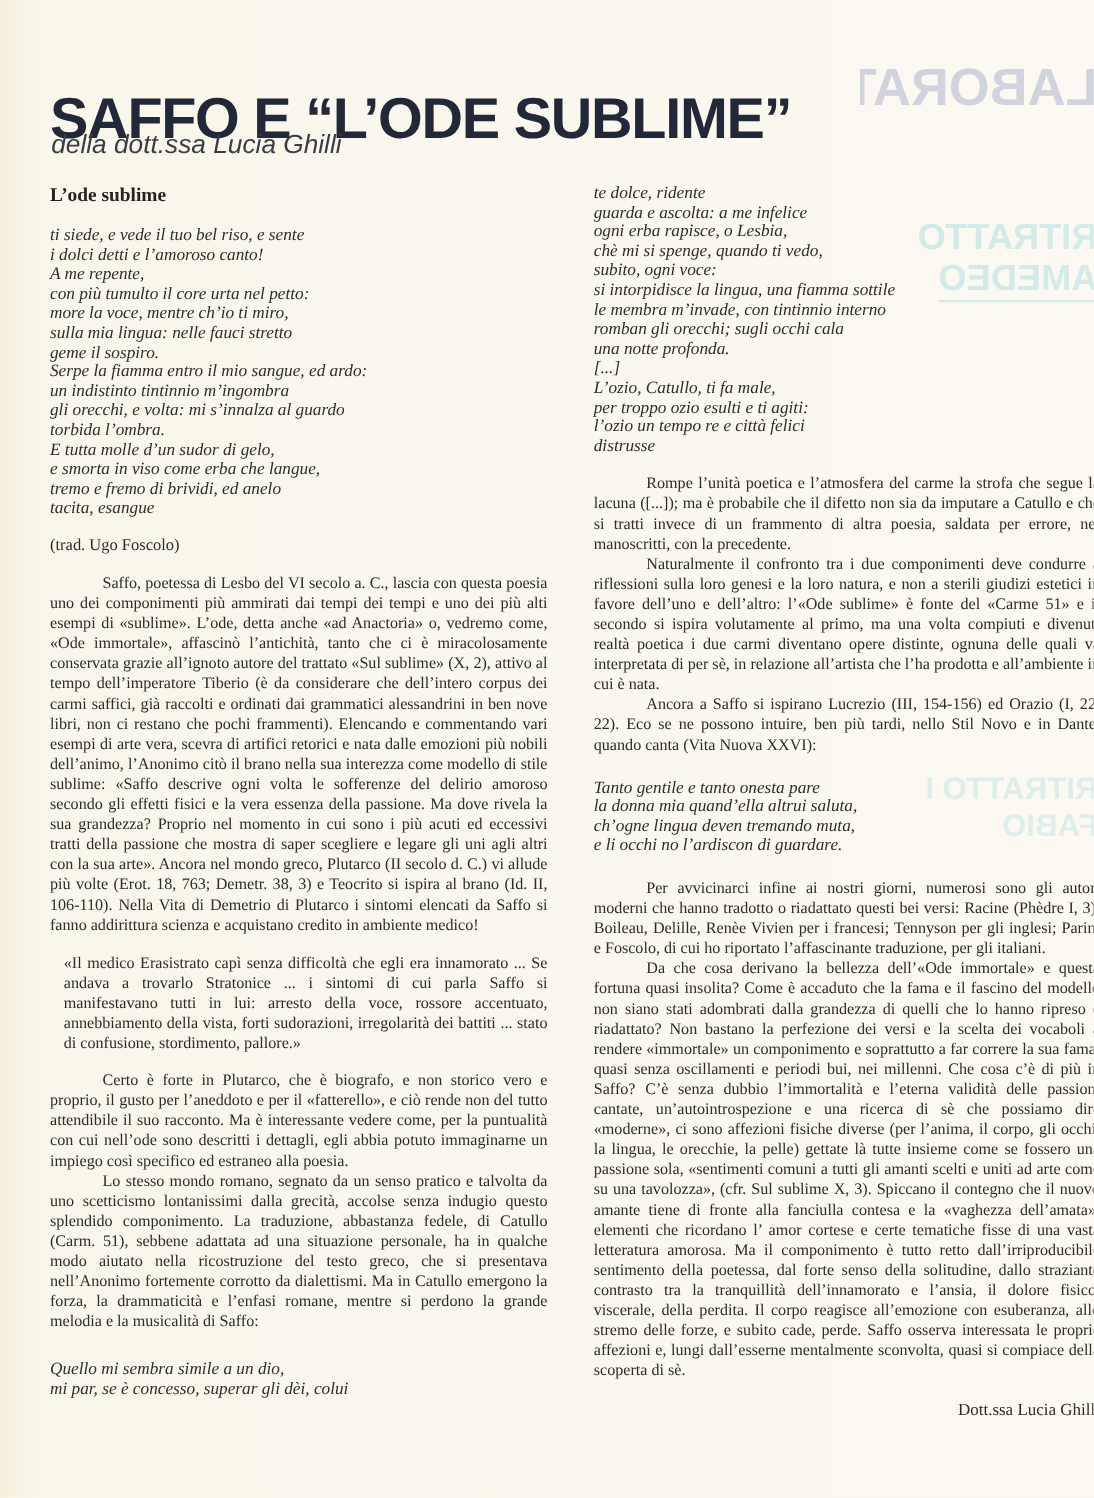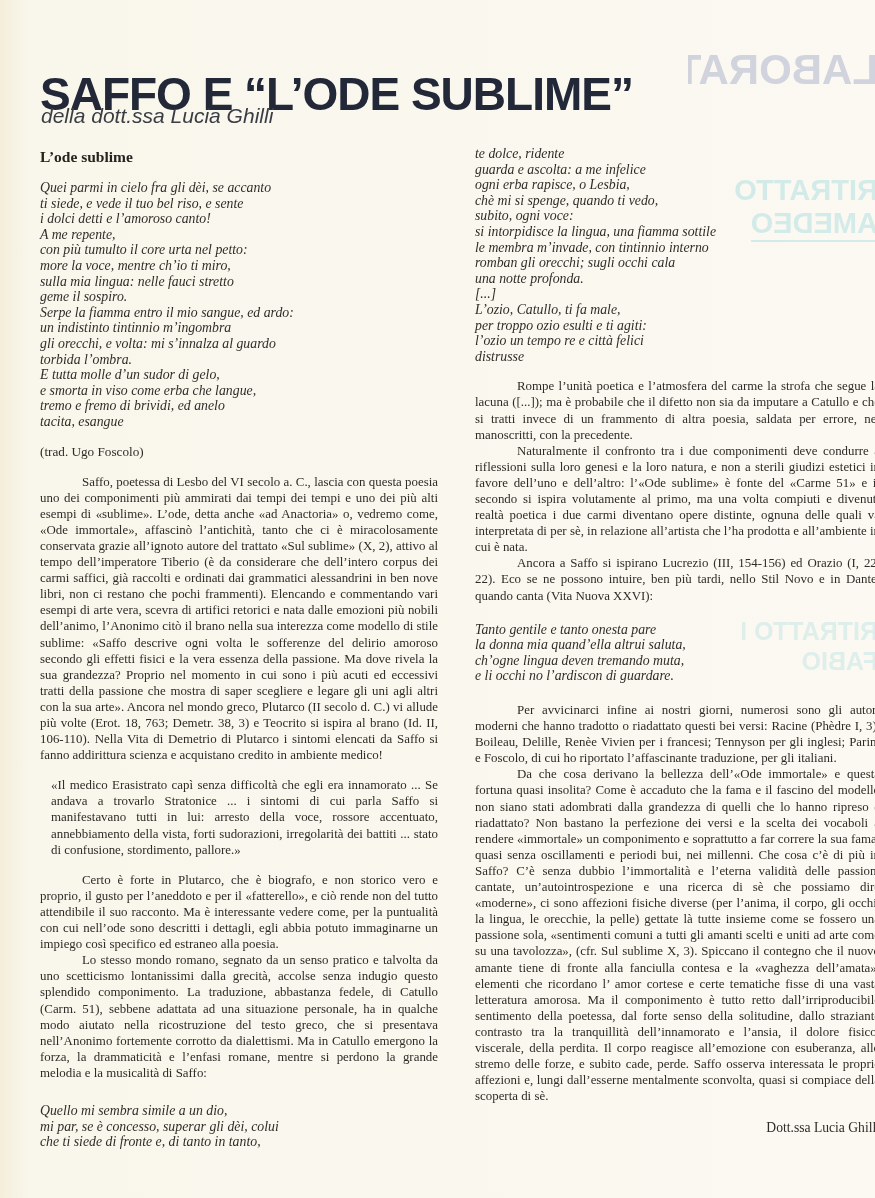--- a/index.html
+++ b/index.html
@@ -85,21 +85,20 @@
     <span class="line" style="display:block">FABIO</span>
   </div>
 
   <h1 class="page-title">SAFFO E  “L’ODE SUBLIME”</h1>
   <div class="byline">della dott.ssa Lucia Ghilli</div>
 
   <div class="col col-left">
     <div class="section-heading">L’ode sublime</div>
 
     <div class="poem">
-      <span class="line">Quei parmi in cielo fra gli dèi, se accanto</span>
       <span class="line">ti siede, e vede il tuo bel riso, e sente</span>
       <span class="line">i dolci detti e l’amoroso canto!</span>
       <span class="line">A me repente,</span>
       <span class="line">con più tumulto il core urta nel petto:</span>
       <span class="line">more la voce, mentre ch’io ti miro,</span>
       <span class="line">sulla mia lingua: nelle fauci stretto</span>
       <span class="line">geme il sospiro.</span>
       <span class="line">Serpe la fiamma entro il mio sangue, ed ardo:</span>
       <span class="line">un indistinto tintinnio m’ingombra</span>
       <span class="line">gli orecchi, e volta: mi s’innalza al guardo</span>
@@ -115,21 +114,20 @@
     <p class="para">Saffo, poetessa di Lesbo del VI secolo a. C., lascia con questa poesia uno dei componimenti più ammirati dai tempi dei tempi e uno dei più alti esempi di «sublime». L’ode, detta anche «ad Anactoria» o, vedremo come, «Ode immortale», affascinò l’antichità, tanto che ci è miracolosamente conservata grazie all’ignoto autore del trattato «Sul sublime» (X, 2), attivo al tempo dell’imperatore Tiberio (è da considerare che dell’intero corpus dei carmi saffici, già raccolti e ordinati dai grammatici alessandrini in ben nove libri, non ci restano che pochi frammenti). Elencando e commentando vari esempi di arte vera, scevra di artifici retorici e nata dalle emozioni più nobili dell’animo, l’Anonimo citò il brano nella sua interezza come modello di stile sublime: «Saffo descrive ogni volta le sofferenze del delirio amoroso secondo gli effetti fisici e la vera essenza della passione. Ma dove rivela la sua grandezza? Proprio nel momento in cui sono i più acuti ed eccessivi tratti della passione che mostra di saper scegliere e legare gli uni agli altri con la sua arte». Ancora nel mondo greco, Plutarco (II secolo d. C.) vi allude più volte (Erot. 18, 763; Demetr. 38, 3) e Teocrito si ispira al brano (Id. II, 106-110). Nella Vita di Demetrio di Plutarco i sintomi elencati da Saffo si fanno addirittura scienza e acquistano credito in ambiente medico!</p>
 
     <p class="quote-block">«Il medico Erasistrato capì senza difficoltà che egli era innamorato ... Se andava a trovarlo Stratonice ... i sintomi di cui parla Saffo si manifestavano tutti in lui: arresto della voce, rossore accentuato, annebbiamento  della vista, forti sudorazioni, irregolarità dei battiti ... stato di confusione, stordimento, pallore.»</p>
 
     <p class="para">Certo è forte in Plutarco, che è biografo, e non storico vero e proprio, il gusto per l’aneddoto e per il «fatterello», e ciò rende non del tutto attendibile il suo racconto. Ma è interessante vedere come, per la puntualità con cui nell’ode sono descritti i dettagli, egli abbia potuto immaginarne un impiego così specifico ed estraneo alla poesia.</p>
     <p class="para">Lo stesso mondo romano, segnato da un senso pratico e talvolta da uno scetticismo lontanissimi dalla grecità, accolse senza indugio questo splendido componimento. La traduzione, abbastanza fedele, di Catullo (Carm. 51), sebbene adattata ad una situazione personale,  ha in qualche modo aiutato nella ricostruzione del testo greco, che si presentava nell’Anonimo fortemente corrotto da dialettismi. Ma in Catullo emergono la forza, la drammaticità e l’enfasi romane, mentre si perdono la grande melodia e la musicalità di Saffo:</p>
 
     <div class="poem tail">
       <span class="line">Quello mi sembra simile a un dio,</span>
       <span class="line">mi par, se è concesso, superar gli dèi, colui</span>
-      <span class="line">che ti siede di fronte e, di tanto in tanto,</span>
     </div>
   </div>
 
   <div class="col col-right">
     <div class="poem">
       <span class="line">te dolce, ridente</span>
       <span class="line">guarda e ascolta: a me infelice</span>
       <span class="line">ogni erba rapisce, o Lesbia,</span>
       <span class="line">chè mi si spenge, quando ti vedo,</span>
       <span class="line">subito, ogni voce:</span>

